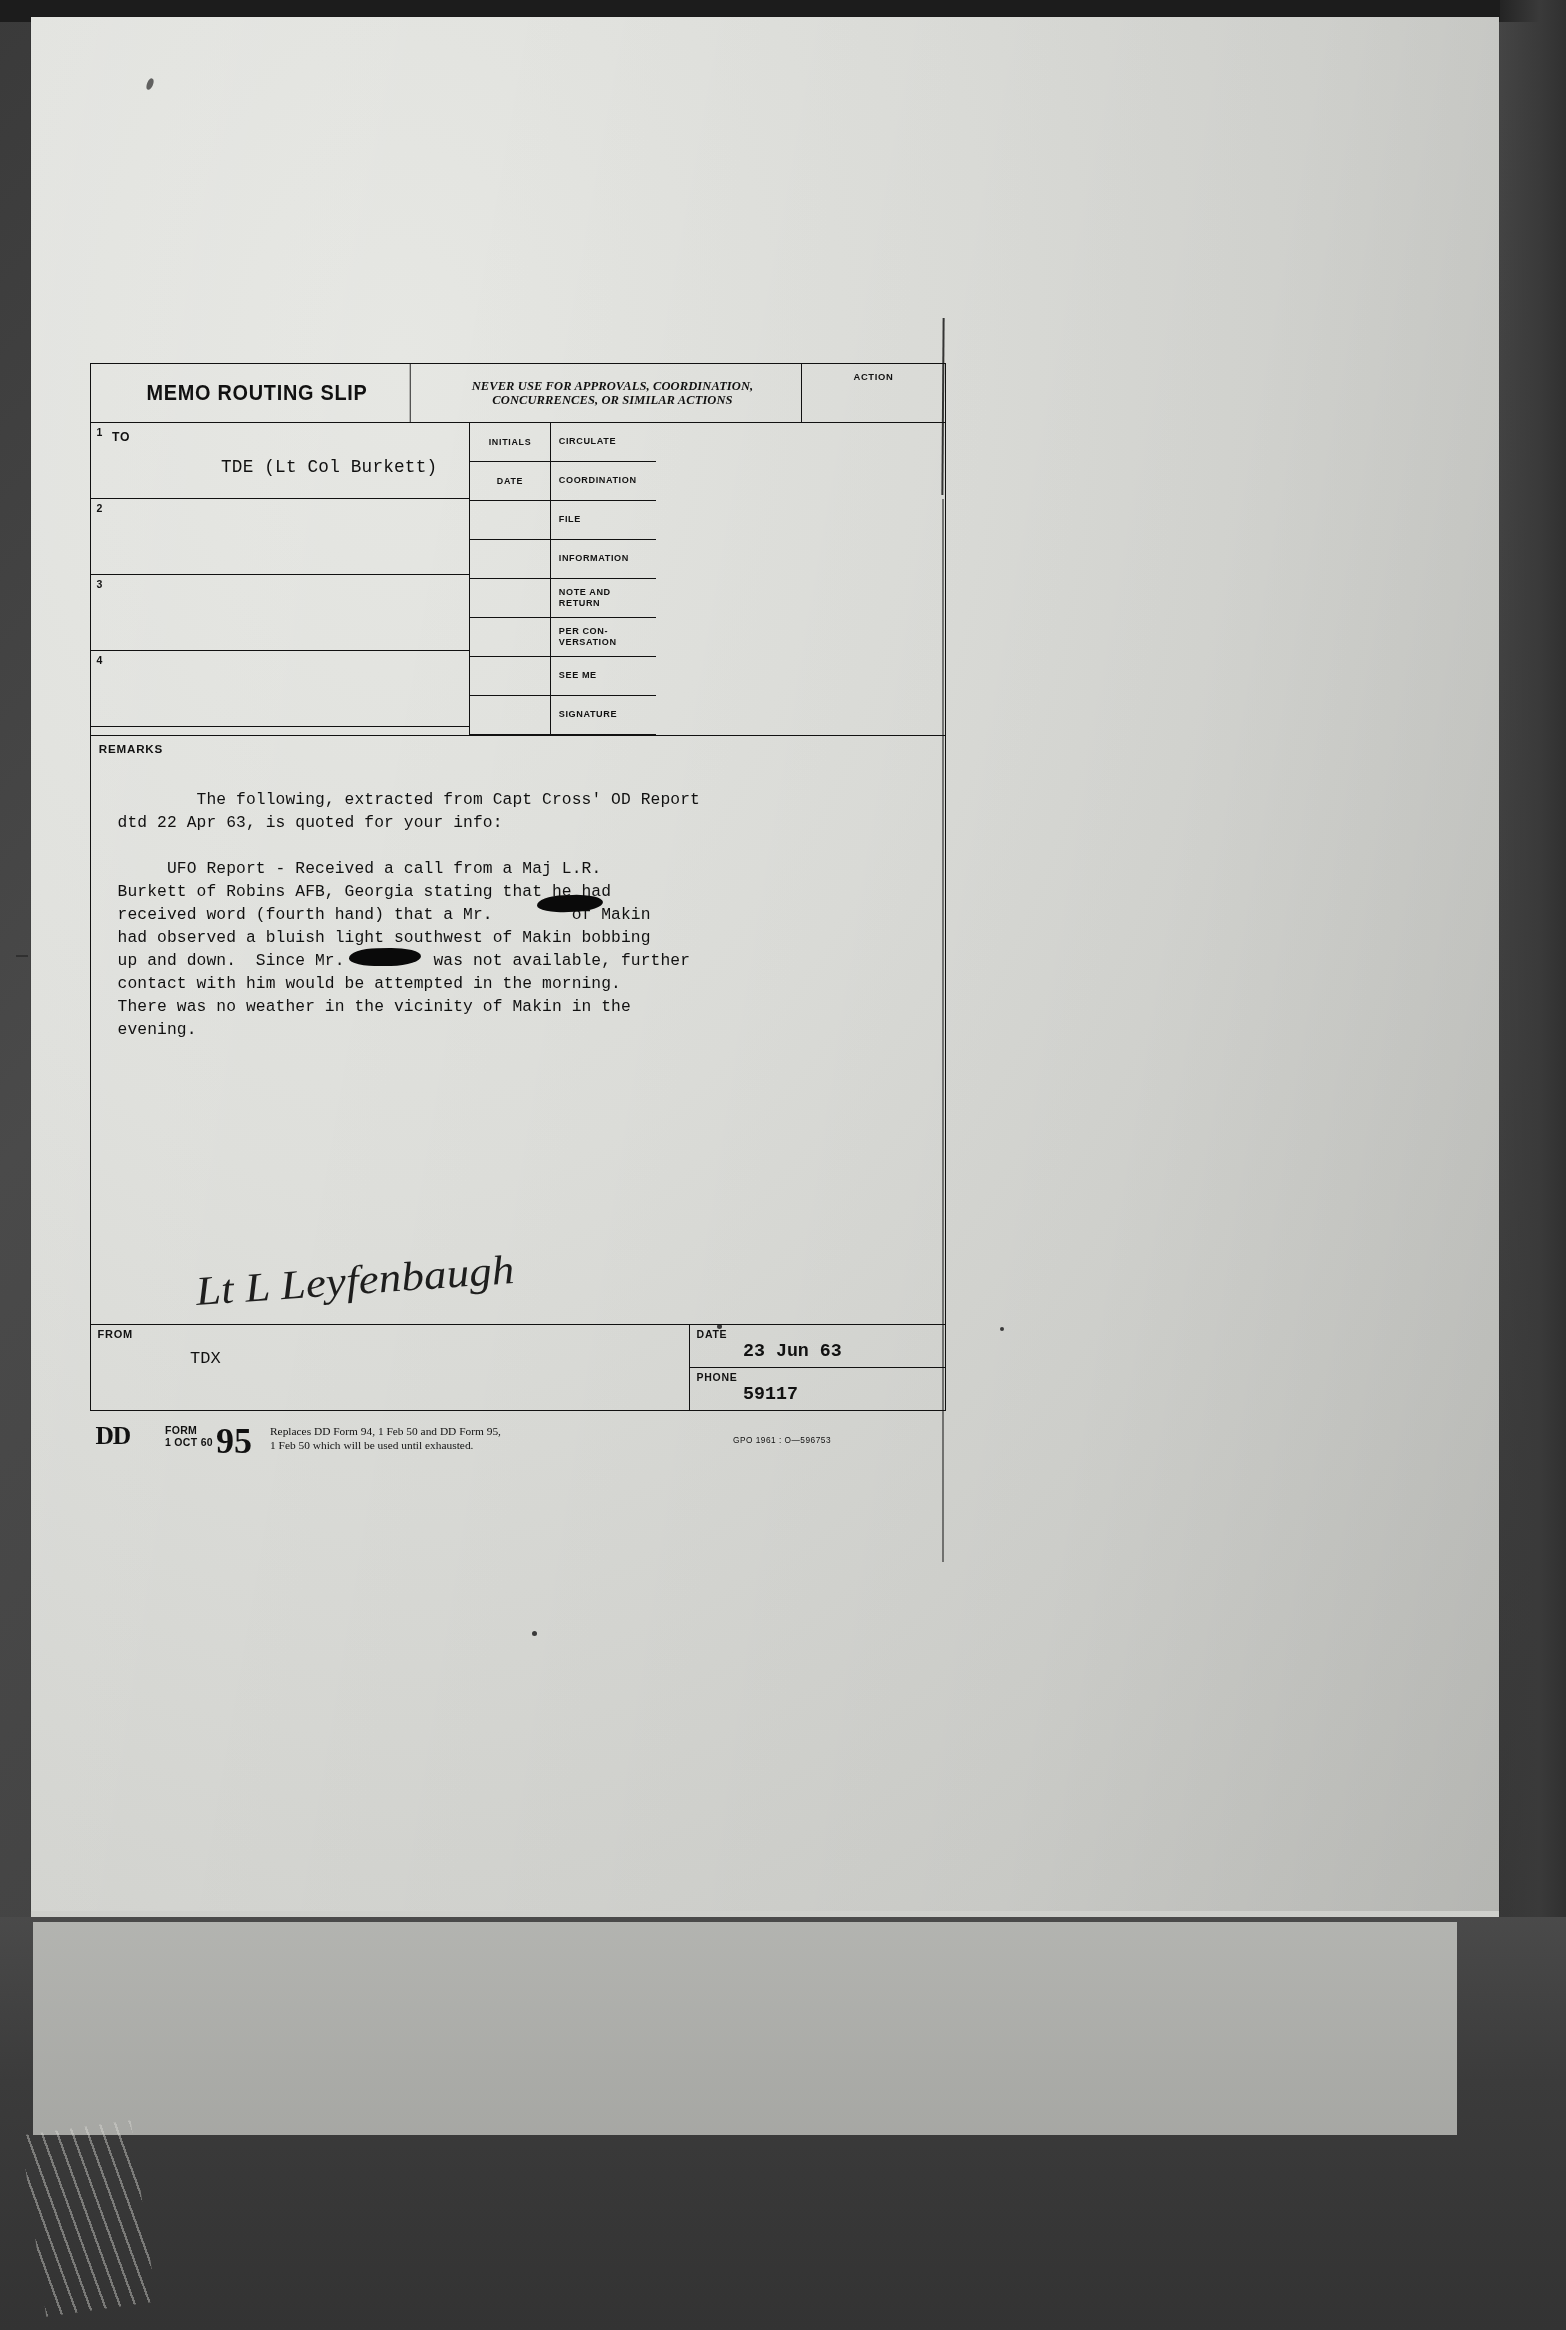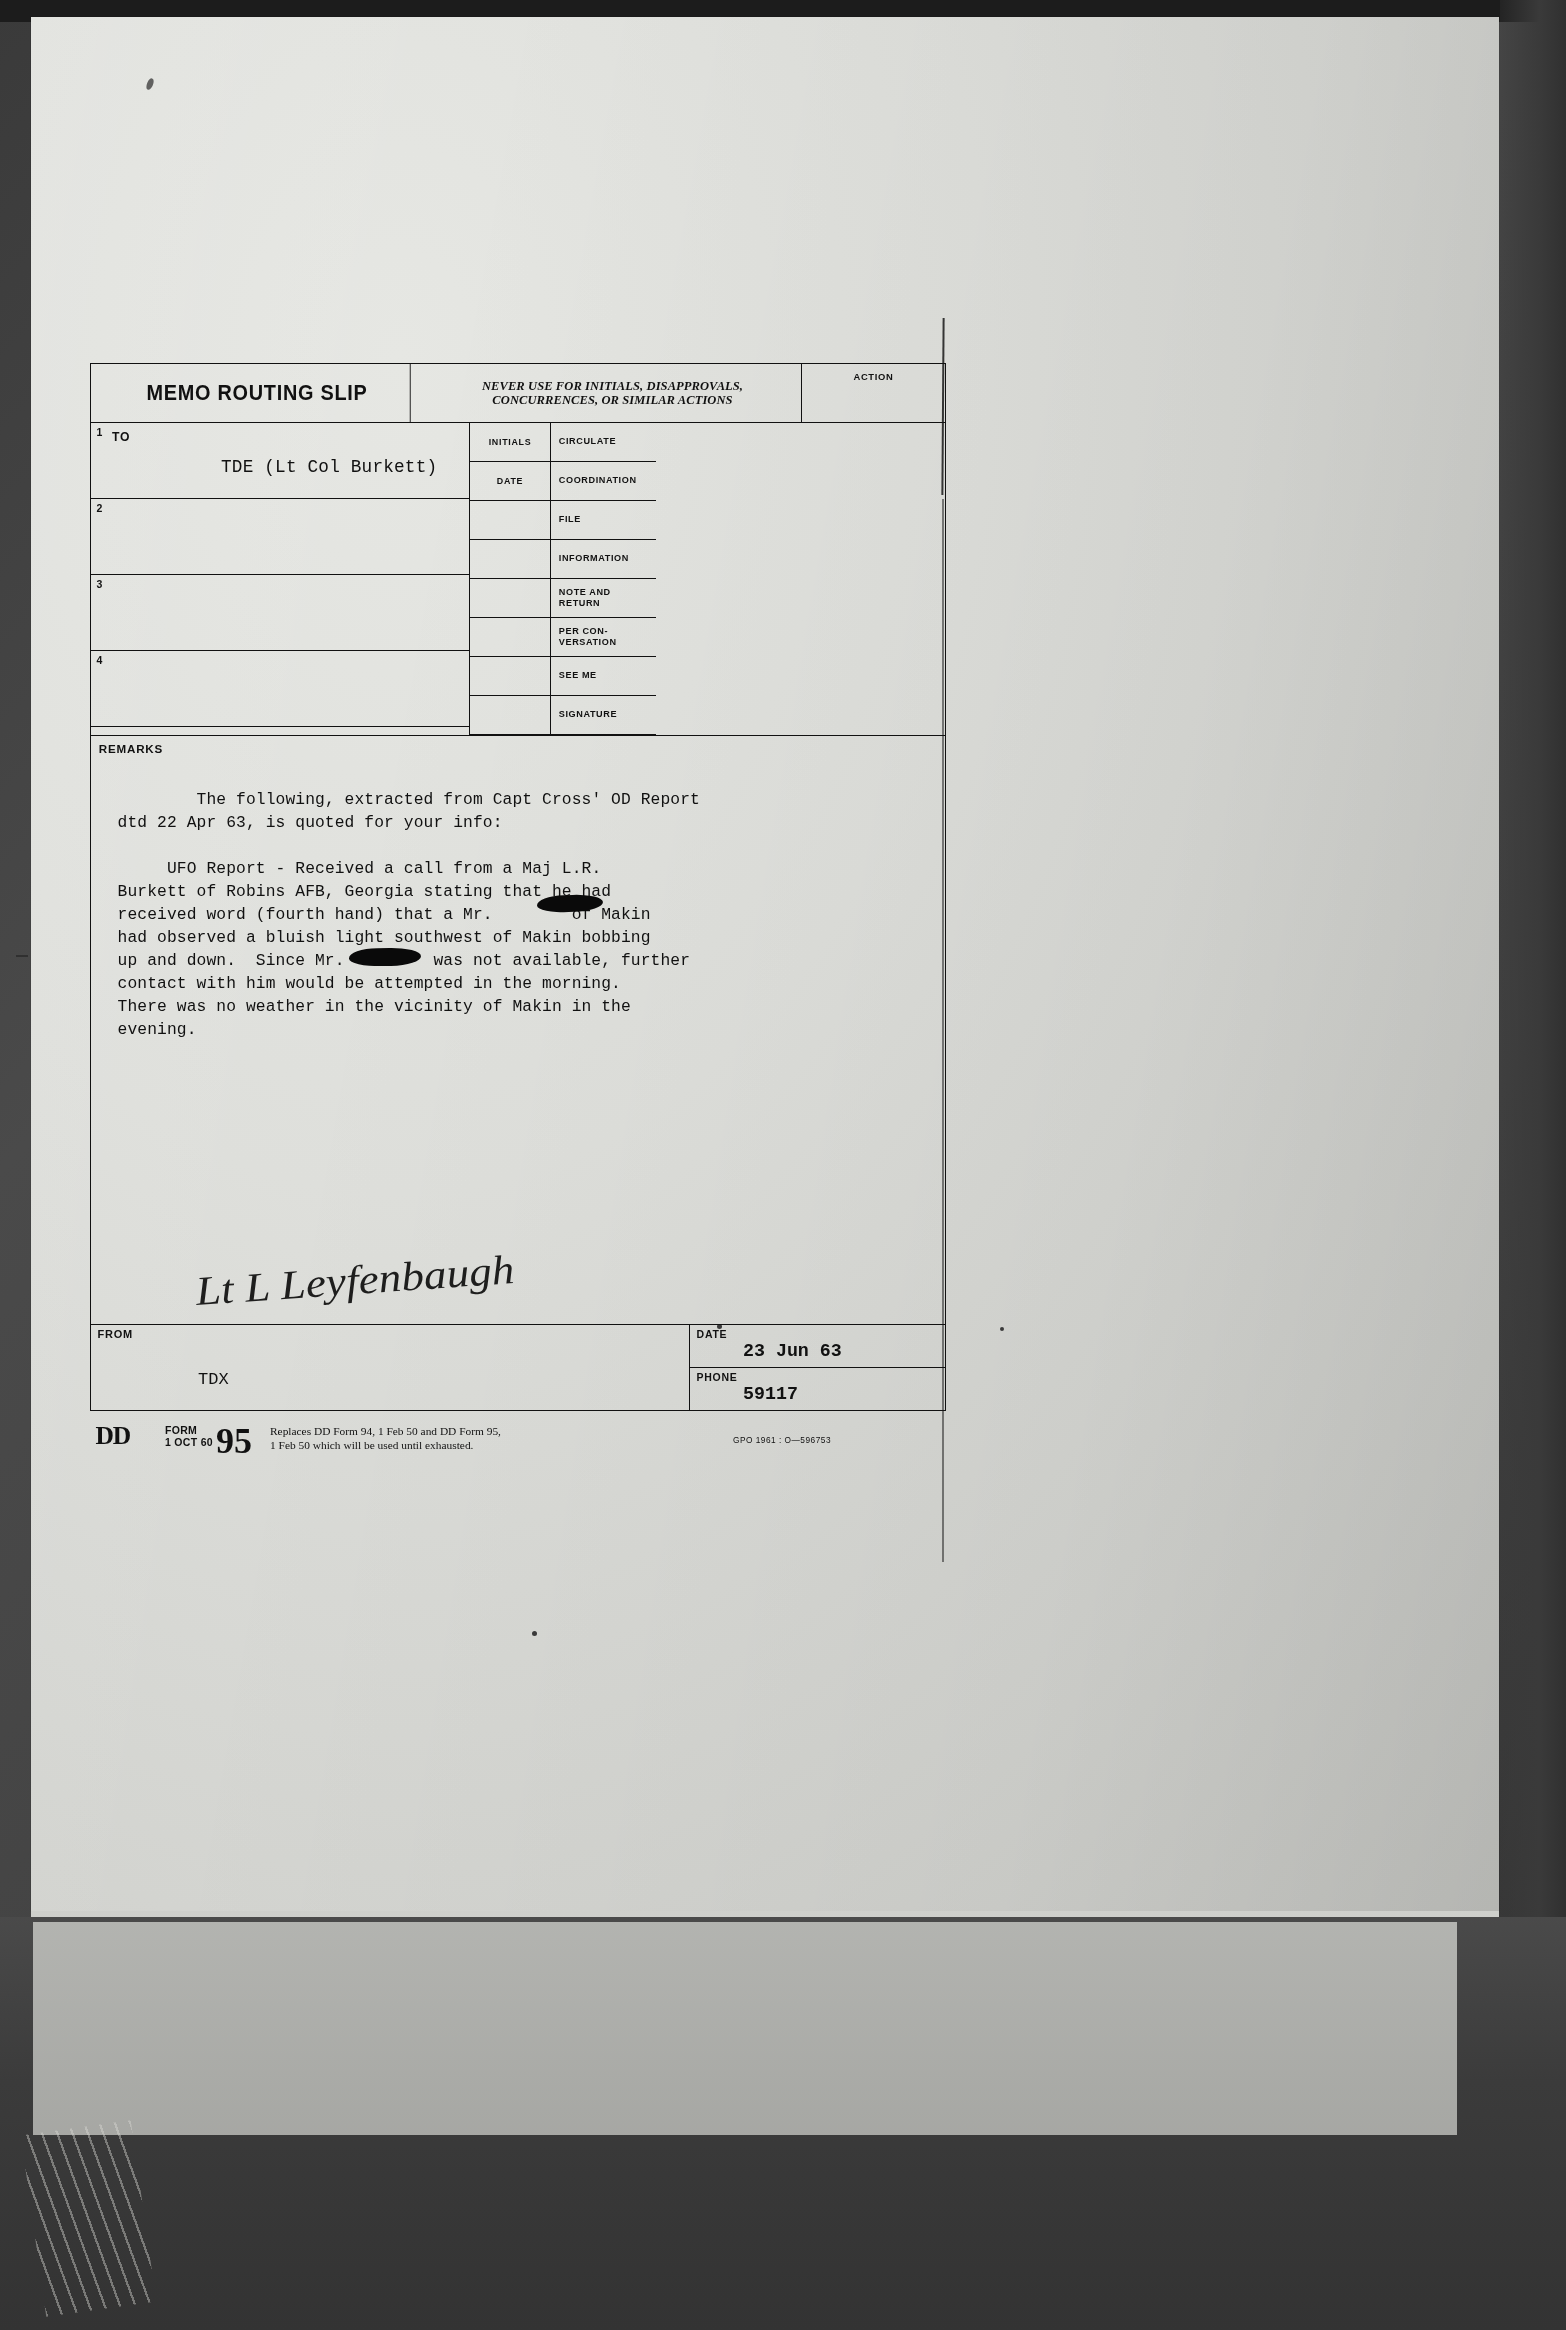--- a/index.html
+++ b/index.html
@@ -204,24 +204,23 @@
     white-space: nowrap;
     opacity: .92;
   }
 
   
   .bot { display: flex; border-top: 1.7px solid #111; }
   .bot-left { width: 598px; position: relative; height: 83px; }
   .bot-right { flex: 1; border-left: 1.7px solid #111; }
   .bot-lbl { position: absolute; left: 6.6px; top: 3.3px; font-size: 11px; letter-spacing: 0.7px; font-weight:700;}
   .bot-val {
-    position: absolute; left: 107px; top: 24.4px;
+    position: absolute; left: 99px; top: 24.4px;
     font-family: "Liberation Mono", monospace;
     font-size: 17px;
-    margin-top: 21px;
   }
   .br-cell { position: relative; height: 42px; }
   .br-cell + .br-cell { border-top: 1.7px solid #111; }
   .br-lbl { position: absolute; left: 6.6px; top: 2.8px; font-size: 10.5px; letter-spacing: 0.7px; font-weight:600;}
   .br-val {
     position: absolute; left: 53px; top: 16.6px;
     font-family: "Liberation Mono", monospace;
     font-size: 18.3px; font-weight: bold;
   }
 
@@ -278,21 +277,21 @@
   <div class="speck" style="left:1000px;top:1327px;width:4.4px;height:4.4px;"></div>
   <div class="speck" style="left:532px;top:1631px;width:5px;height:5px;"></div>
 </div>
 
 <div id="form">
   <div class="frm-border">
 
     <div class="row hdr cellborder-b">
       <div class="hdr-title cellborder-r">MEMO ROUTING SLIP</div>
       <div class="hdr-never cellborder-r">
-        <span>NEVER USE FOR INITIALS, DISAPPROVALS,</span>
+        <span>NEVER USE FOR APPROVALS, COORDINATION,</span>
         <span>CONCURRENCES, OR SIMILAR ACTIONS</span>
       </div>
       <div class="hdr-action">ACTION</div>
     </div>
 
     <div class="mid">
 
       <div class="col-left to-block">
         <div class="to-row" style="height:75px;">
           <span class="to-num">1</span>

